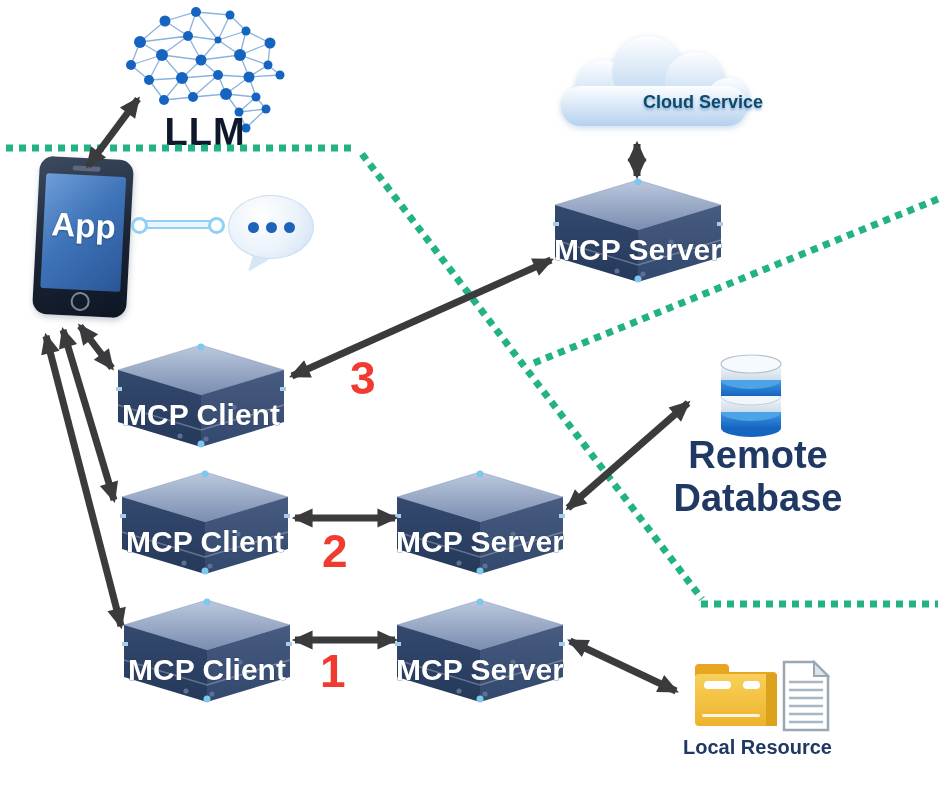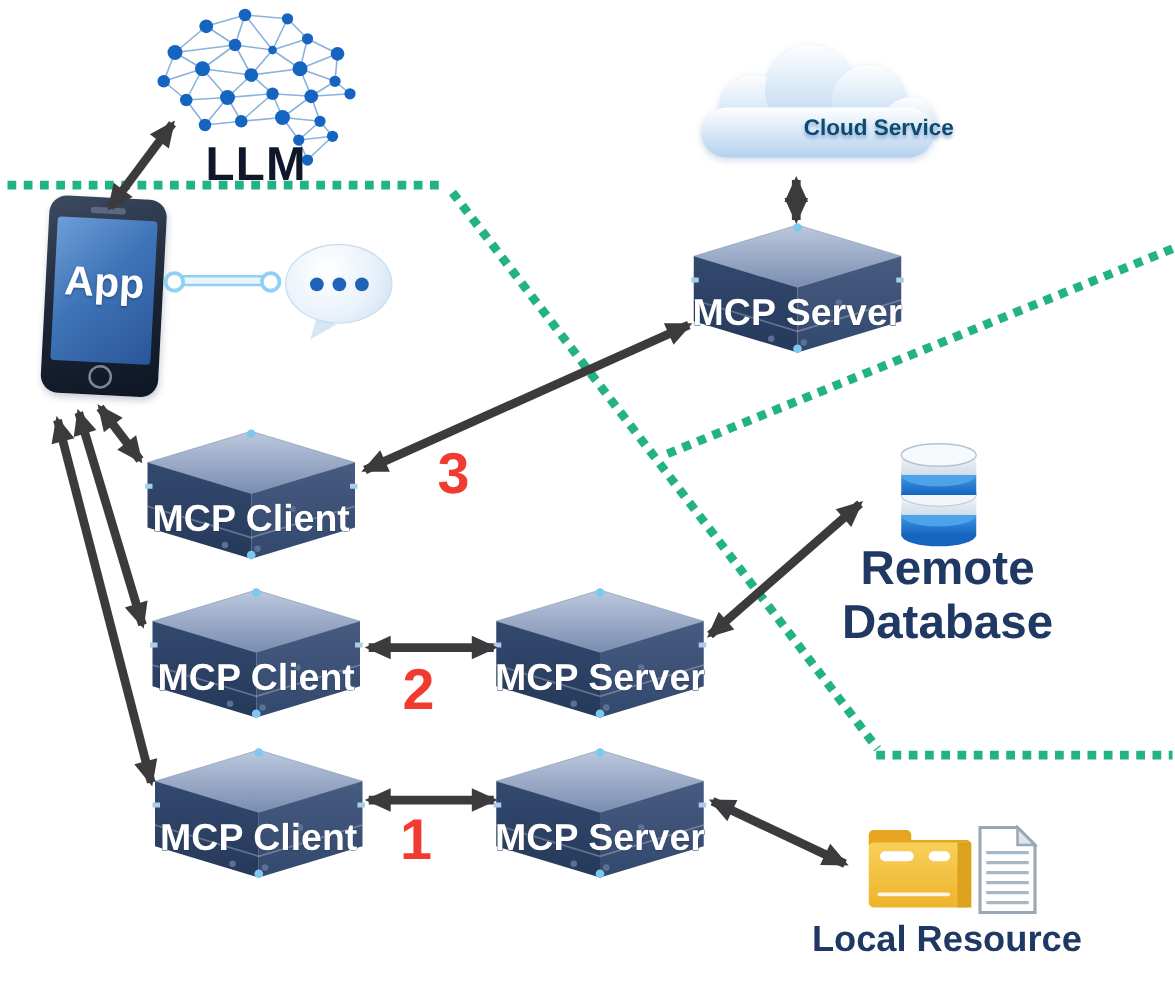--- a/index.html
+++ b/index.html
@@ -52,21 +52,21 @@
          border:1px solid #c8dcef;display:flex;align-items:center;justify-content:center;gap:7px;}
   .bubble .dot{width:11px;height:11px;border-radius:50%;background:#1e63b8;}
   .bubble-tail{left:246px;top:252px;width:0;height:0;border-left:9px solid transparent;
          border-right:9px solid transparent;border-top:22px solid #d7e6f4;
          transform:rotate(38deg);}
 
   
   .lbl{color:#1f3864;font-weight:bold;text-align:center;}
   .lbl.llm{left:163px;top:96px;width:84px;font-size:38px;color:#0f172a;letter-spacing:1px;margin-top:15px;}
   .lbl.rdb{left:648px;top:434px;width:220px;font-size:38px;}
-  .lbl.lres{left:645px;top:736px;width:225px;font-size:29px;}
+  .lbl.lres{left:645px;top:736px;width:225px;font-size:20px;}
   .cloud-text{left:543px;top:92px;width:220px;text-align:right;color:#0c4a6e;
          font-size:18px;font-weight:bold;
          text-shadow:0 2px 3px rgba(125,160,205,.85);}
   .num{color:#f23b30;font-size:46px;font-weight:bold;line-height:1;}
   .num.n3{left:350px;top:355px;}
   .num.n2{left:322px;top:528px;}
   .num.n1{left:320px;top:648px;}
 
   .cloud-svg{left:543px;top:30px;filter:drop-shadow(0 2px 3px rgba(150,180,215,.5));}
 </style>

